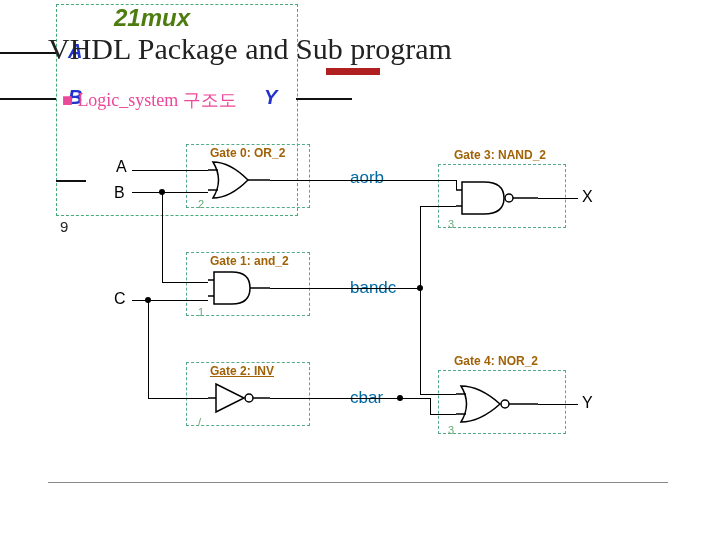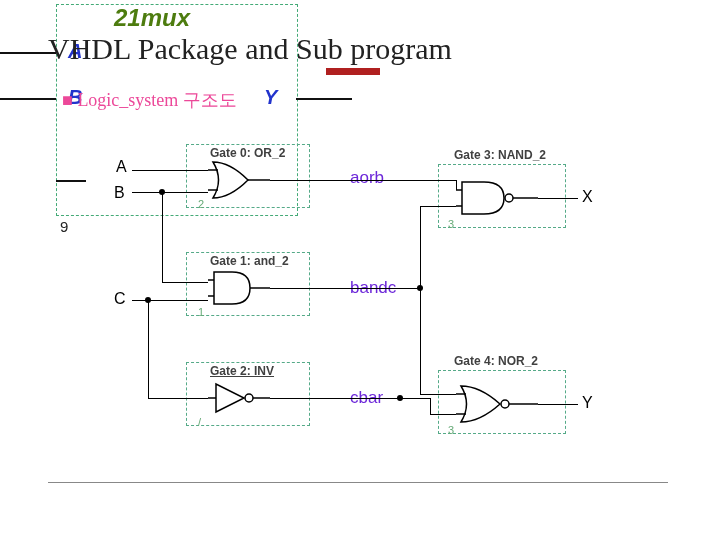--- a/index.html
+++ b/index.html
@@ -6,22 +6,22 @@
   .mux-box { position: absolute; border: 1px dashed #4a7; }
   .mux-label { position: absolute; color: #4d7c0f; font-family: Arial, sans-serif; font-weight: bold; font-style: italic; }
   .mux-pin-label { position: absolute; color: #2233cc; font-family: Arial, sans-serif; font-weight: bold; font-style: italic; }
   .mux-num { position: absolute; color: #222; font-family: Arial, sans-serif; font-size: 15px; }
   .mux-wire { position: absolute; background: #111; height: 2px; }
   .title { position: absolute; font-size: 30px; color: #222; font-family: Georgia, serif; }
   .title-underline { position: absolute; background: #b02020; }
   .bullet { position: absolute; font-size: 18px; color: #ec4899; }
   .hr-line { position: absolute; background: #888; height: 1px; }
   .gate-box { position: absolute; border: 1px dashed #5a8; }
-  .gate-label { position: absolute; font-family: Arial, sans-serif; font-weight: bold; font-size: 12px; color: #404040; }
-  .sig-label { position: absolute; font-family: Arial, sans-serif; font-size: 17px; color: #6d28d9; }
+  .gate-label { position: absolute; font-family: Arial, sans-serif; font-weight: bold; font-size: 12px; color: #a16207; }
+  .sig-label { position: absolute; font-family: Arial, sans-serif; font-size: 17px; color: #0369a1; }
   .port-label { position: absolute; font-family: Arial, sans-serif; font-size: 16px; color: #000; }
   .idx-label { position: absolute; font-family: Arial, sans-serif; font-size: 11px; color: #6a7; }
   .wire-h { position: absolute; background: #000; height: 1px; }
   .wire-v { position: absolute; background: #000; width: 1px; }
   .dot { position: absolute; width: 6px; height: 6px; background: #000; border-radius: 50%; }
   svg { position: absolute; overflow: visible; }
 </style>
 </head>
 <body>
 

